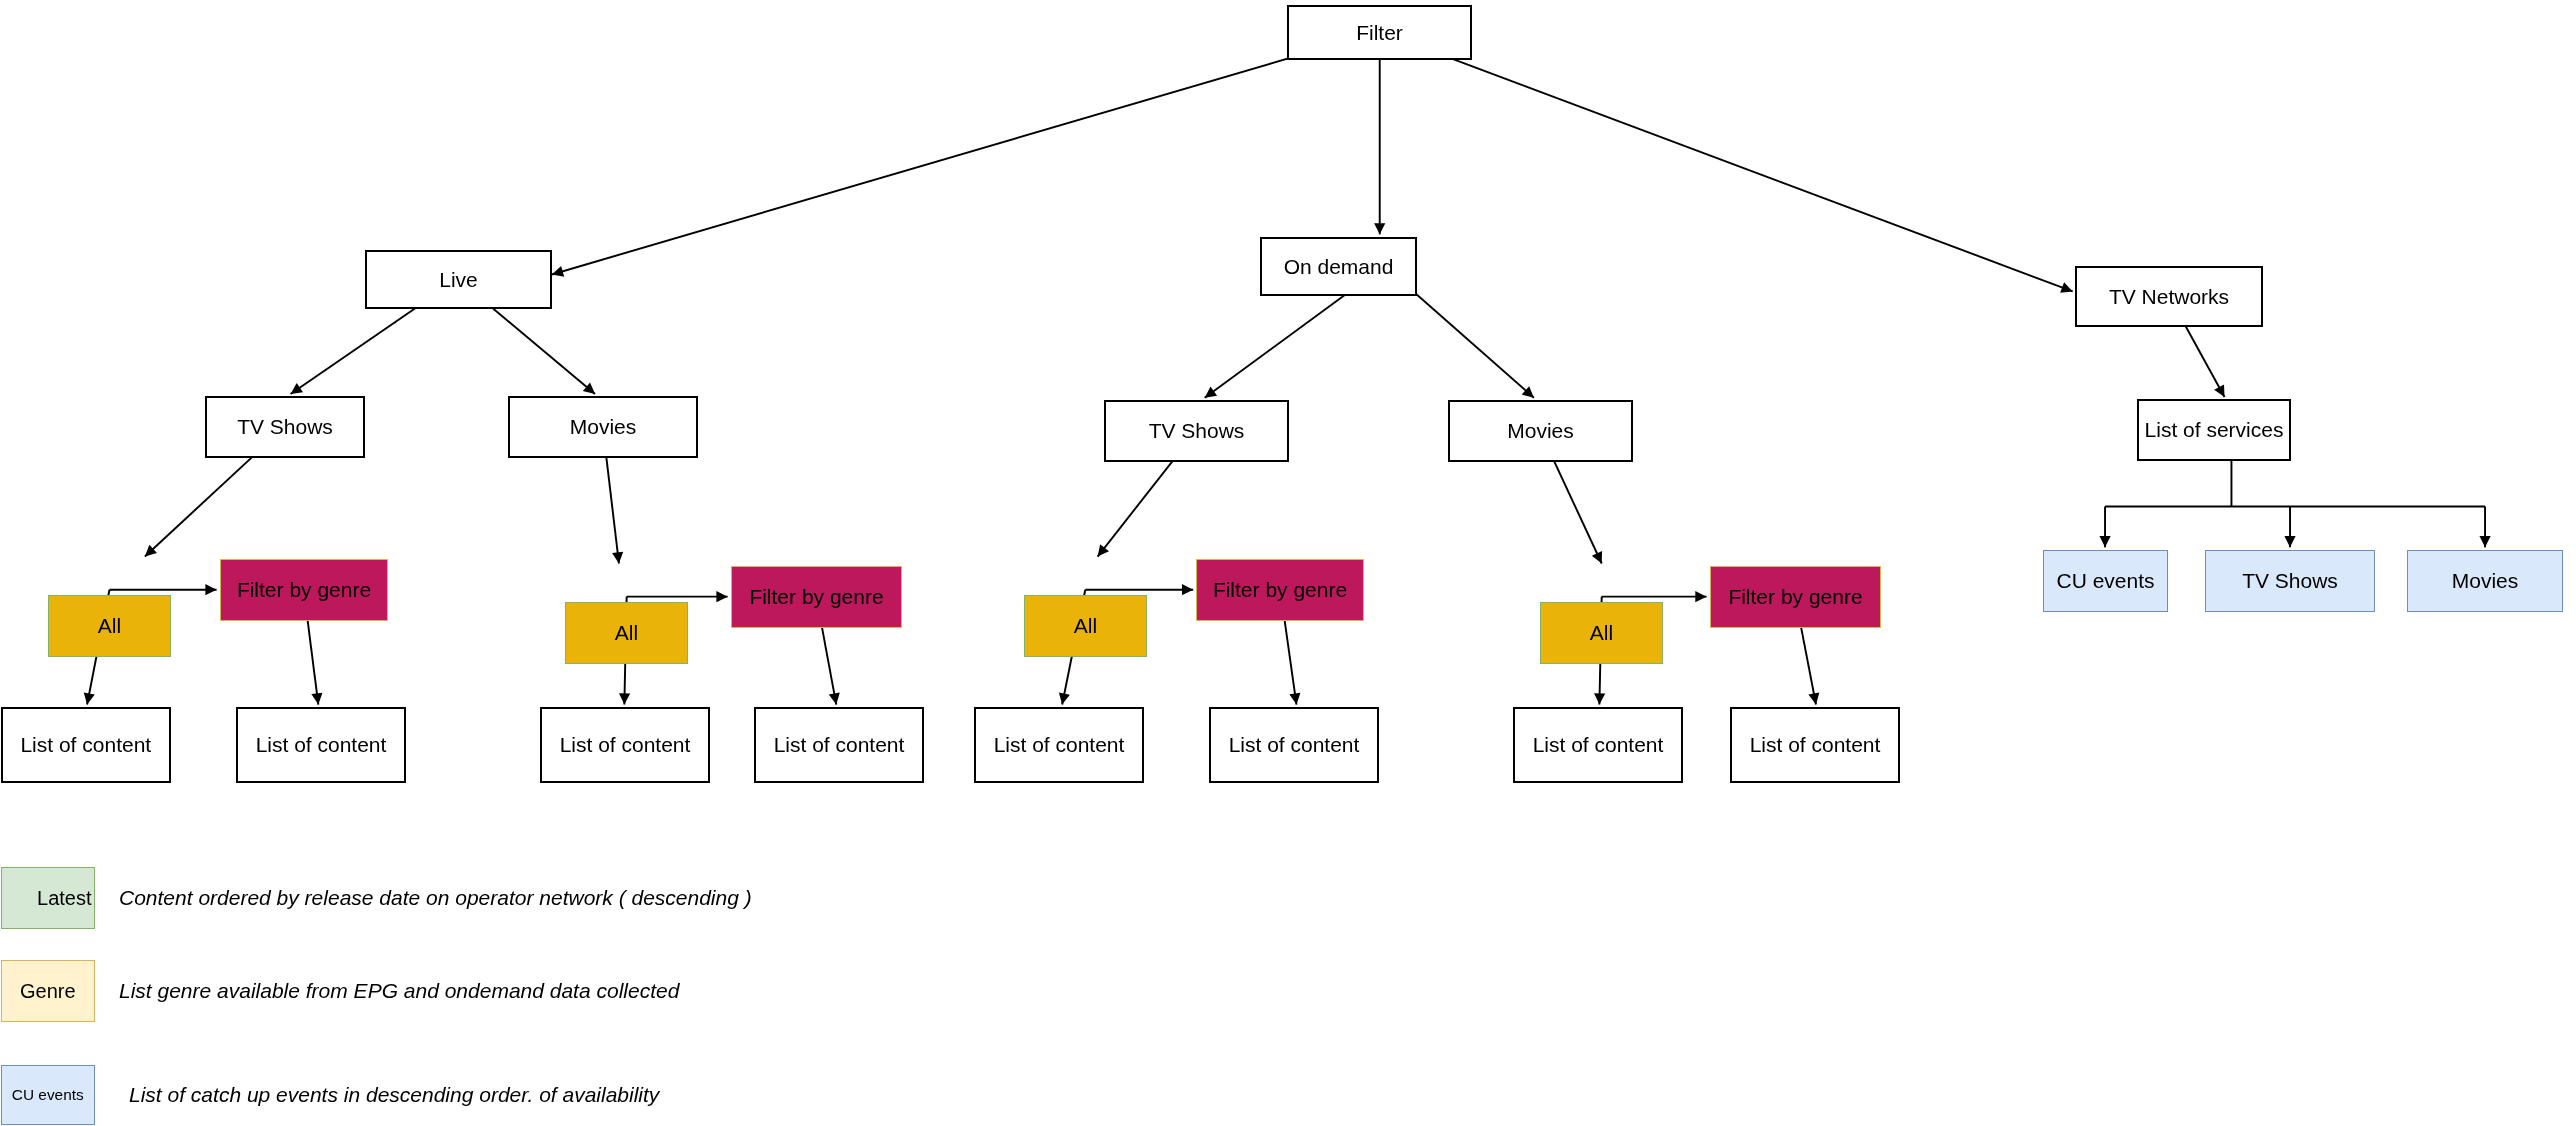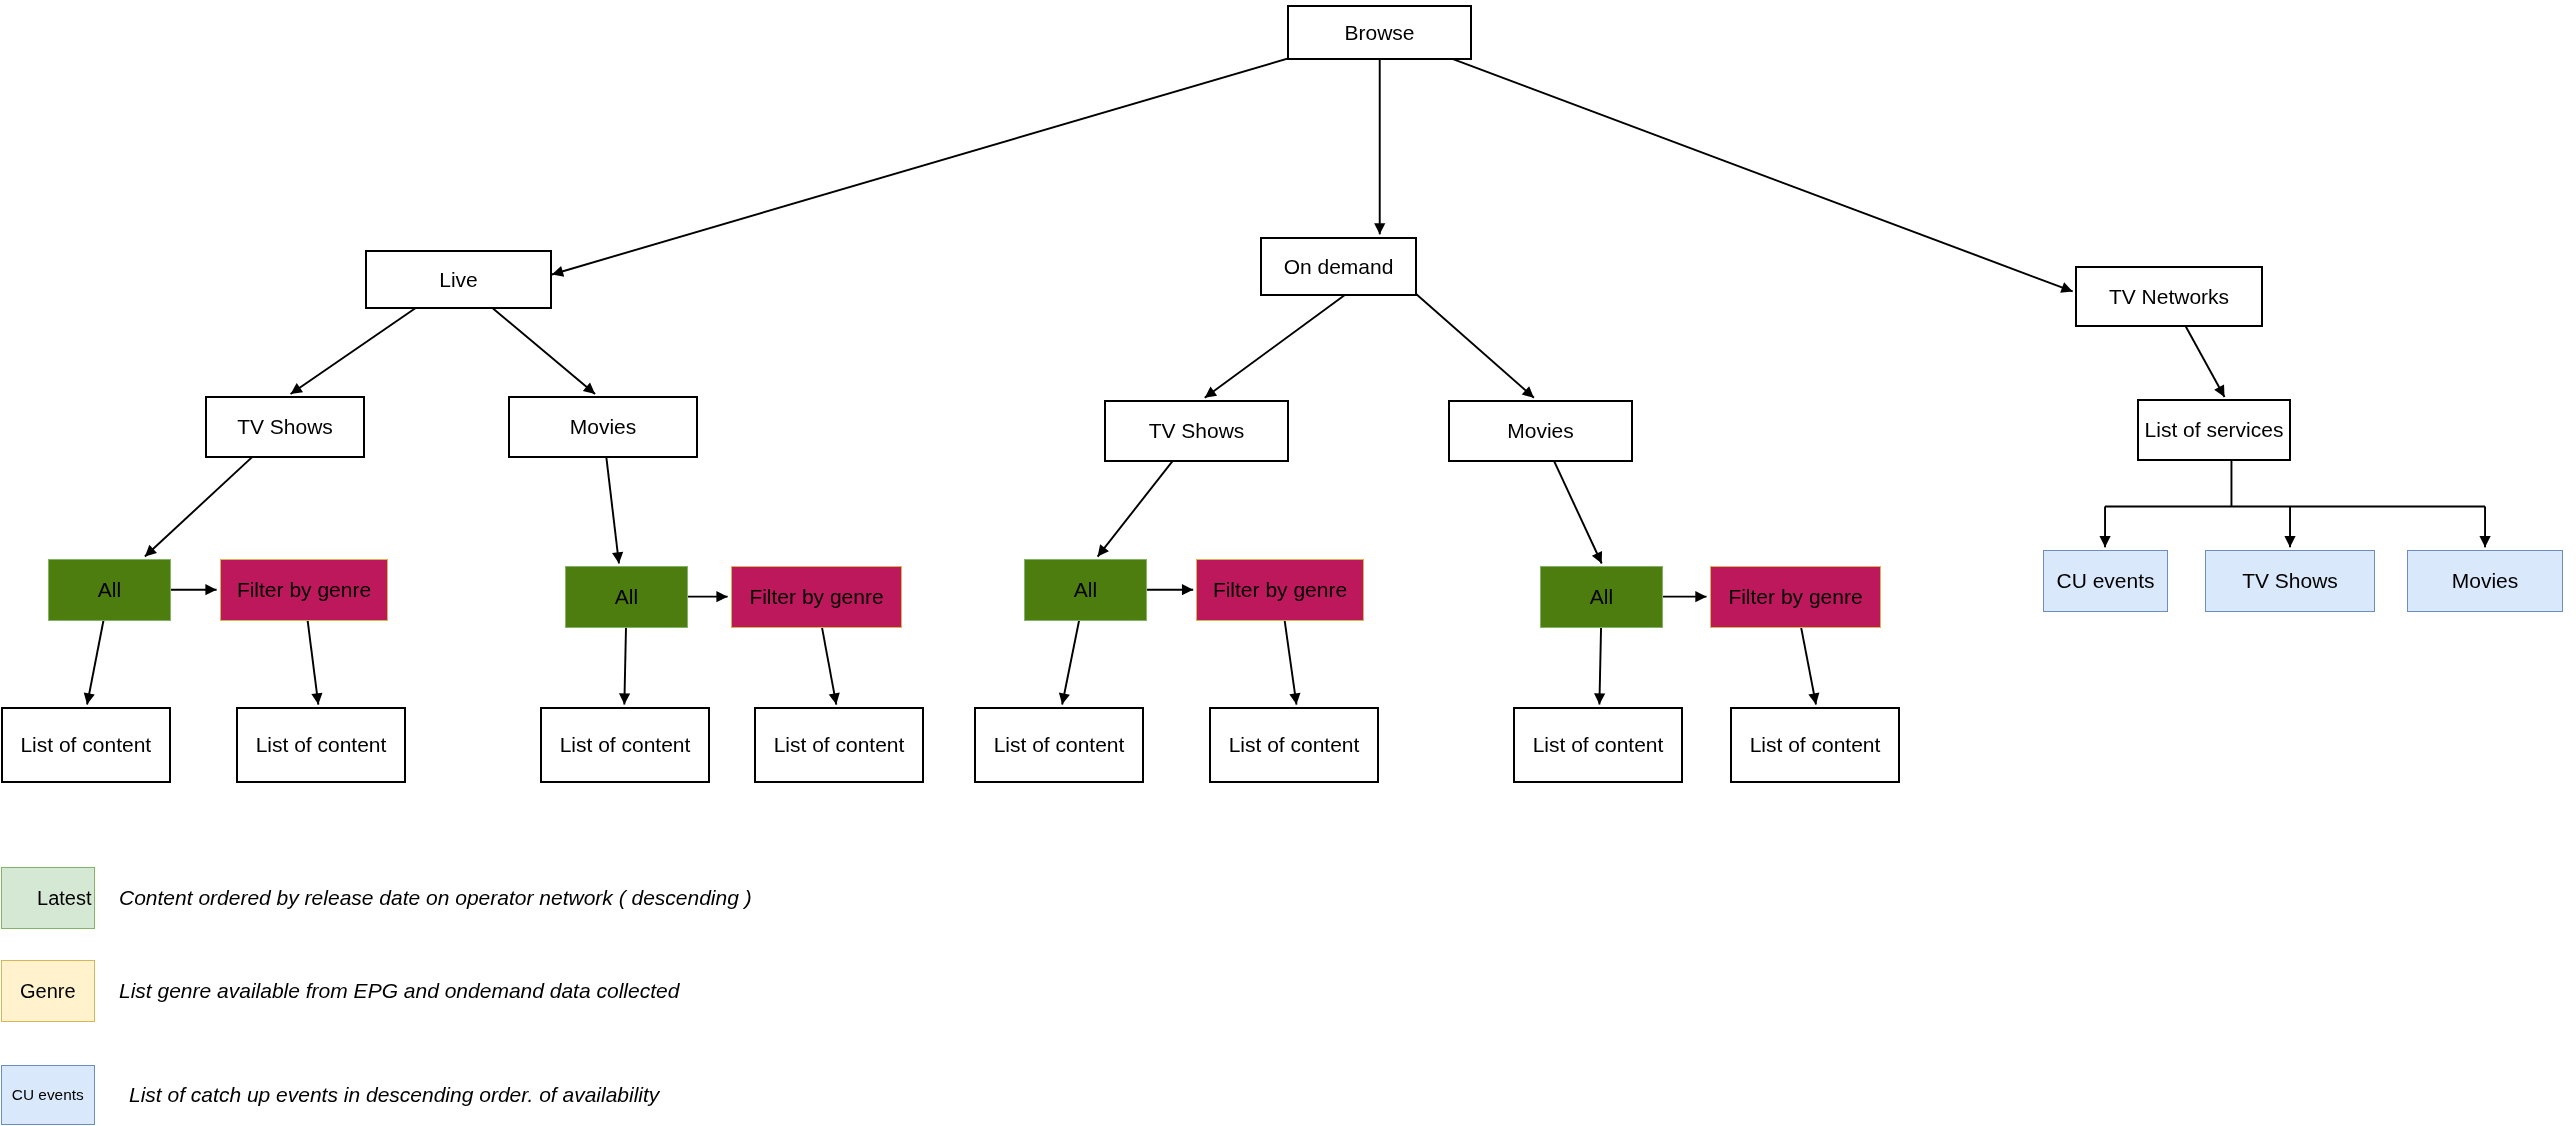--- a/index.html
+++ b/index.html
@@ -2,21 +2,21 @@
 <html style="font-size:12.3px"><head>
 <meta charset="utf-8">
 <style>
   html,body{margin:0;padding:0;background:#ffffff;}
   body{width:2576px;height:1127px;position:relative;overflow:hidden;
        font-family:"Liberation Sans", sans-serif;color:#000;}
   #edges{position:absolute;left:0;top:0;width:2576px;height:1127px;}
   .node{position:absolute;display:flex;align-items:center;justify-content:center;
         box-sizing:border-box;background:#ffffff;border:2.3px solid #000000;
         font-size:21px;text-align:center;line-height:1.1;}
-  .node.green{background:#4d7c0f;border:1.5px solid #82b366;}
+  .node.green{background:#eab308;border:1.5px solid #82b366;margin-top:36px;}
   .node.yellow{background:#be185d;border:1.5px solid #d6b656;}
   .node.blue{background:#dae8fc;border:1.5px solid #6c8ebf;}
   .swatch{position:absolute;display:flex;align-items:center;justify-content:center;
           box-sizing:border-box;font-size:20px;text-align:center;}
   .swatch.green{background:#d5e8d4;border:1.5px solid #82b366;padding-left:33px;}
   .swatch.yellow{background:#fff2cc;border:1.5px solid #d6b656;}
   .swatch.blue{background:#dae8fc;border:1.5px solid #6c8ebf;font-size:15.4px;}
   .legend-desc{position:absolute;display:flex;align-items:center;
                font-size:21px;white-space:nowrap;font-style:italic;}
 </style>
@@ -55,21 +55,21 @@
     <path d="M2078,774 L2075,914" marker-end="url(#arrow)"></path>
     <path d="M2329,774 L2356,914" marker-end="url(#arrow)"></path>
     <path d="M2895,558 L2895,657"></path>
     <path d="M2731,657 L3224,657"></path>
     <path d="M2731,657 L2731,710" marker-end="url(#arrow)"></path>
     <path d="M2971,657 L2971,710" marker-end="url(#arrow)"></path>
     <path d="M3224,657 L3224,710" marker-end="url(#arrow)"></path>
   </g>
 </svg>
 
-<div class="node" style="left:1287px;top:4.6px;width:185px;height:55px;">Browse</div>
+<div class="node" style="left:1287px;top:4.6px;width:185px;height:55px;">Filter</div>
 
 <div class="node" style="left:365px;top:250px;width:187px;height:59px;">Live</div>
 <div class="node" style="left:1260px;top:237px;width:157px;height:59px;text-align:center;">On demand</div>
 <div class="node" style="left:2075px;top:266px;width:188px;height:61px;">TV Networks</div>
 
 <div class="node" style="left:205px;top:396px;width:160px;height:62px;">TV Shows</div>
 <div class="node" style="left:508px;top:396px;width:190px;height:62px;">Movies</div>
 <div class="node" style="left:1104px;top:400px;width:185px;height:62px;">TV Shows</div>
 <div class="node" style="left:1448px;top:400px;width:185px;height:62px;">Movies</div>
 <div class="node" style="left:2137px;top:399px;width:154px;height:62px;">List of services</div>

